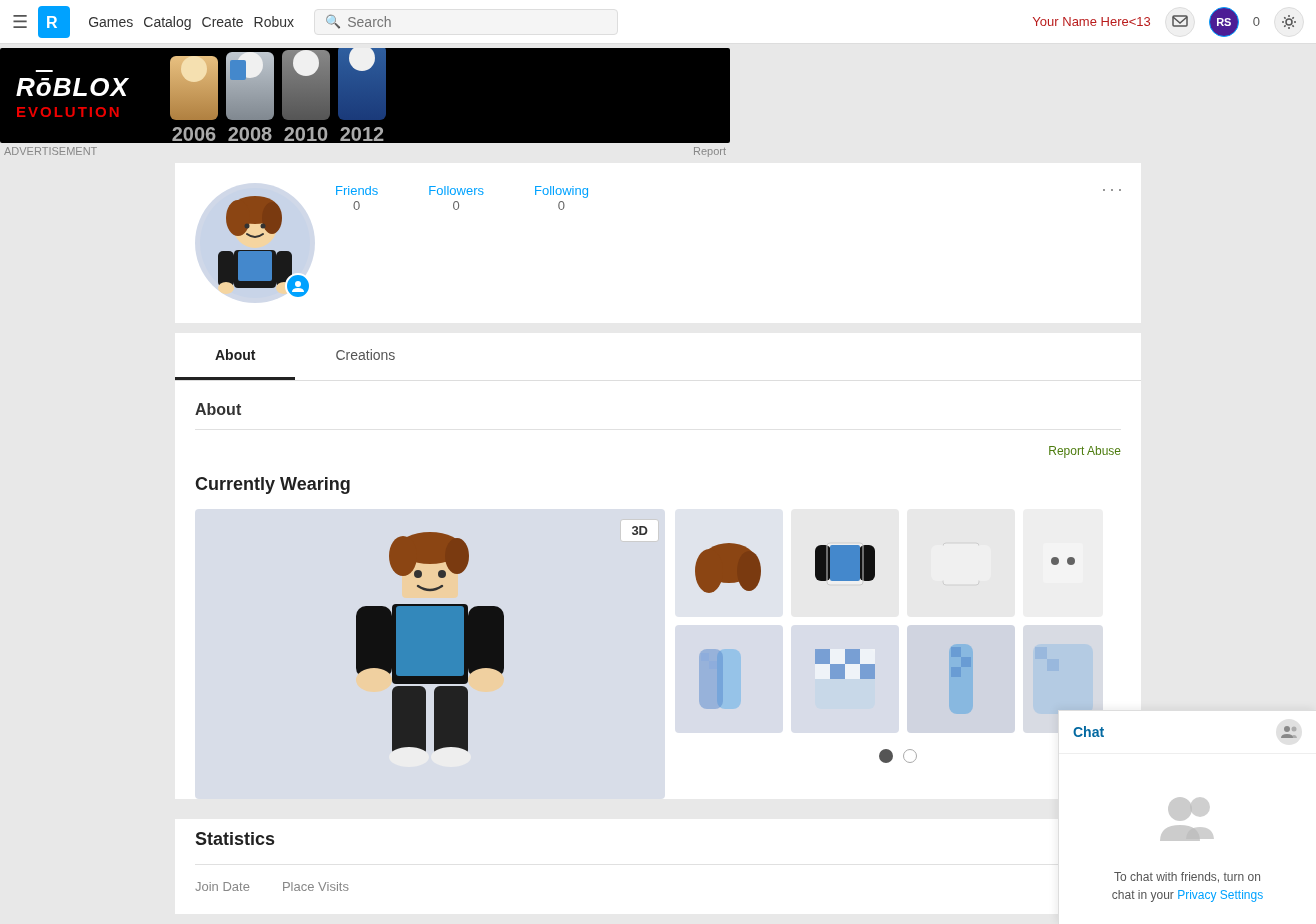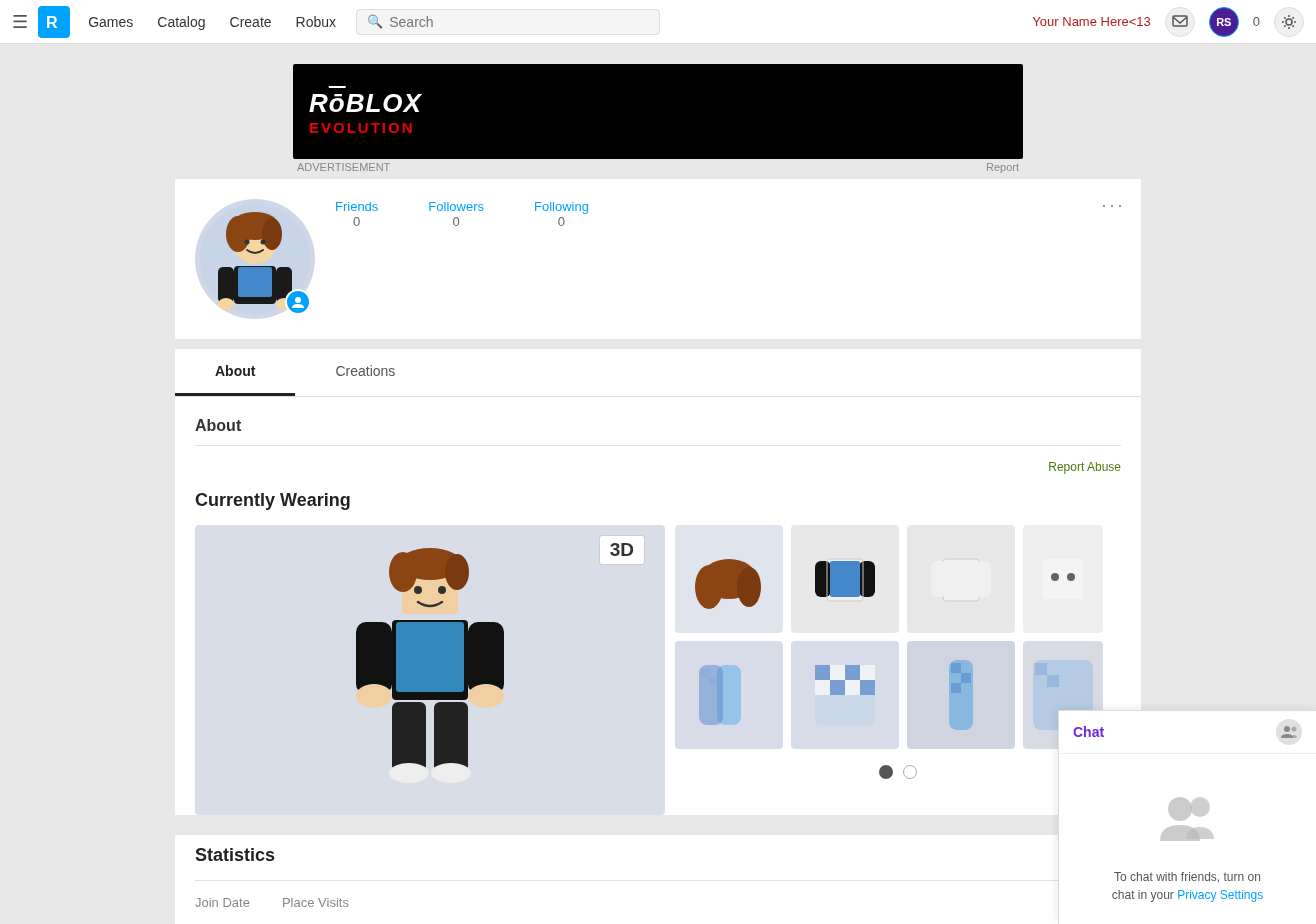--- a/index.html
+++ b/index.html
@@ -31,21 +31,21 @@
       align-items: center;
       justify-content: center;
       color: #fff;
       font-weight: bold;
       font-size: 16px;
       margin-right: 18px;
       flex-shrink: 0;
     }
     .topnav-links {
       display: flex;
-      gap: 24px;
+      gap: 10px;
       margin-right: 20px;
     }
     .topnav-links a {
       text-decoration: none;
       color: #333;
       font-size: 14px;
       font-weight: 500;
       cursor: pointer;
     }
     .topnav-search {
@@ -102,22 +102,22 @@
       font-size: 13px;
       color: #555;
       cursor: pointer;
     }
 
     
     .ad-container {
       width: 100%;
       display: flex;
       flex-direction: column;
-      align-items: center;
-      padding: 20px 0 4px;
+      align-items: flex-start;
+      padding: 4px 0 4px;
     }
     .ad-banner {
       width: 730px;
       height: 95px;
       background: #000;
       border-radius: 2px;
       display: flex;
       align-items: center;
       overflow: hidden;
       position: relative;
@@ -326,26 +326,26 @@
       position: relative;
       flex-shrink: 0;
       overflow: hidden;
       display: flex;
       align-items: center;
       justify-content: center;
     }
     .wearing-3d-btn {
       position: absolute;
       top: 10px;
-      right: 20px;
+      right: 6px;
       background: #fff;
       border: 1px solid #ccc;
       border-radius: 3px;
       padding: 3px 10px;
-      font-size: 19px;
+      font-size: 13px;
       font-weight: 600;
       color: #333;
       cursor: pointer;
     }
     .wearing-row {
       display: flex;
       gap: 8px;
     }
     .item-thumb {
       width: 108px;
@@ -418,21 +418,21 @@
       display: flex;
       align-items: center;
       justify-content: space-between;
       padding: 8px 14px;
       border-bottom: 1px solid #eee;
       background: #fff;
     }
     .chat-title {
       font-size: 14px;
       font-weight: 600;
-      color: #6d28d9;
+      color: #0369a1;
     }
     .chat-friends-icon {
       width: 26px;
       height: 26px;
       background: #e0e0e0;
       border-radius: 50%;
       display: flex;
       align-items: center;
       justify-content: center;
       font-size: 13px;
@@ -503,20 +503,47 @@
         </svg>
     </div>
   </div>
 </nav>
 
 <div class="ad-container">
   <div class="ad-banner">
     <div class="ad-banner-logo">
       <div class="ad-roblox-text">R<span>ō</span>BLOX</div>
       <div class="ad-evolution-text">EVOLUTION</div>
+    </div>
+    <div class="ad-figures">
+      <div class="ad-figure">
+        <div class="ad-figure-body fig-2006" style="background:linear-gradient(to bottom,#e8c080 0%,#b08040 100%);width:48px;height:64px;border-radius:6px;position:relative;">
+          <div style="position:absolute;top:0;left:50%;transform:translateX(-50%);width:26px;height:26px;background:#f5e0b0;border-radius:50%;"></div>
+        </div>
+        <div class="ad-year" style="font-size:20px;color:#aaa;margin-top:3px;">2006</div>
+      </div>
+      <div class="ad-figure">
+        <div class="ad-figure-body fig-2008" style="background:linear-gradient(to bottom,#c0c8d0 0%,#808890 100%);width:48px;height:68px;border-radius:6px;position:relative;">
+          <div style="position:absolute;top:0;left:50%;transform:translateX(-50%);width:26px;height:26px;background:#f0f0f0;border-radius:50%;"></div>
+          <div style="position:absolute;top:8px;left:4px;width:16px;height:20px;background:#4488cc;border-radius:2px;"></div>
+        </div>
+        <div class="ad-year" style="font-size:20px;color:#aaa;margin-top:3px;">2008</div>
+      </div>
+      <div class="ad-figure">
+        <div style="background:linear-gradient(to bottom,#888 0%,#555 100%);width:48px;height:70px;border-radius:6px;position:relative;">
+          <div style="position:absolute;top:0;left:50%;transform:translateX(-50%);width:26px;height:26px;background:#f0f0f0;border-radius:50%;"></div>
+        </div>
+        <div class="ad-year" style="font-size:20px;color:#aaa;margin-top:3px;">2010</div>
+      </div>
+      <div class="ad-figure">
+        <div style="background:linear-gradient(to bottom,#3060a0 0%,#1a3a7a 100%);width:48px;height:75px;border-radius:6px;position:relative;">
+          <div style="position:absolute;top:0;left:50%;transform:translateX(-50%);width:26px;height:26px;background:#f0f0f0;border-radius:50%;"></div>
+        </div>
+        <div class="ad-year" style="font-size:20px;color:#aaa;margin-top:3px;">2012</div>
+      </div>
     </div>
   </div>
   <div class="ad-meta">
     <span>ADVERTISEMENT</span>
     <a style="color:#888;cursor:pointer;text-decoration:none;">Report</a>
   </div>
 </div>
 
 <div class="profile-section">
   <div class="profile-top">

